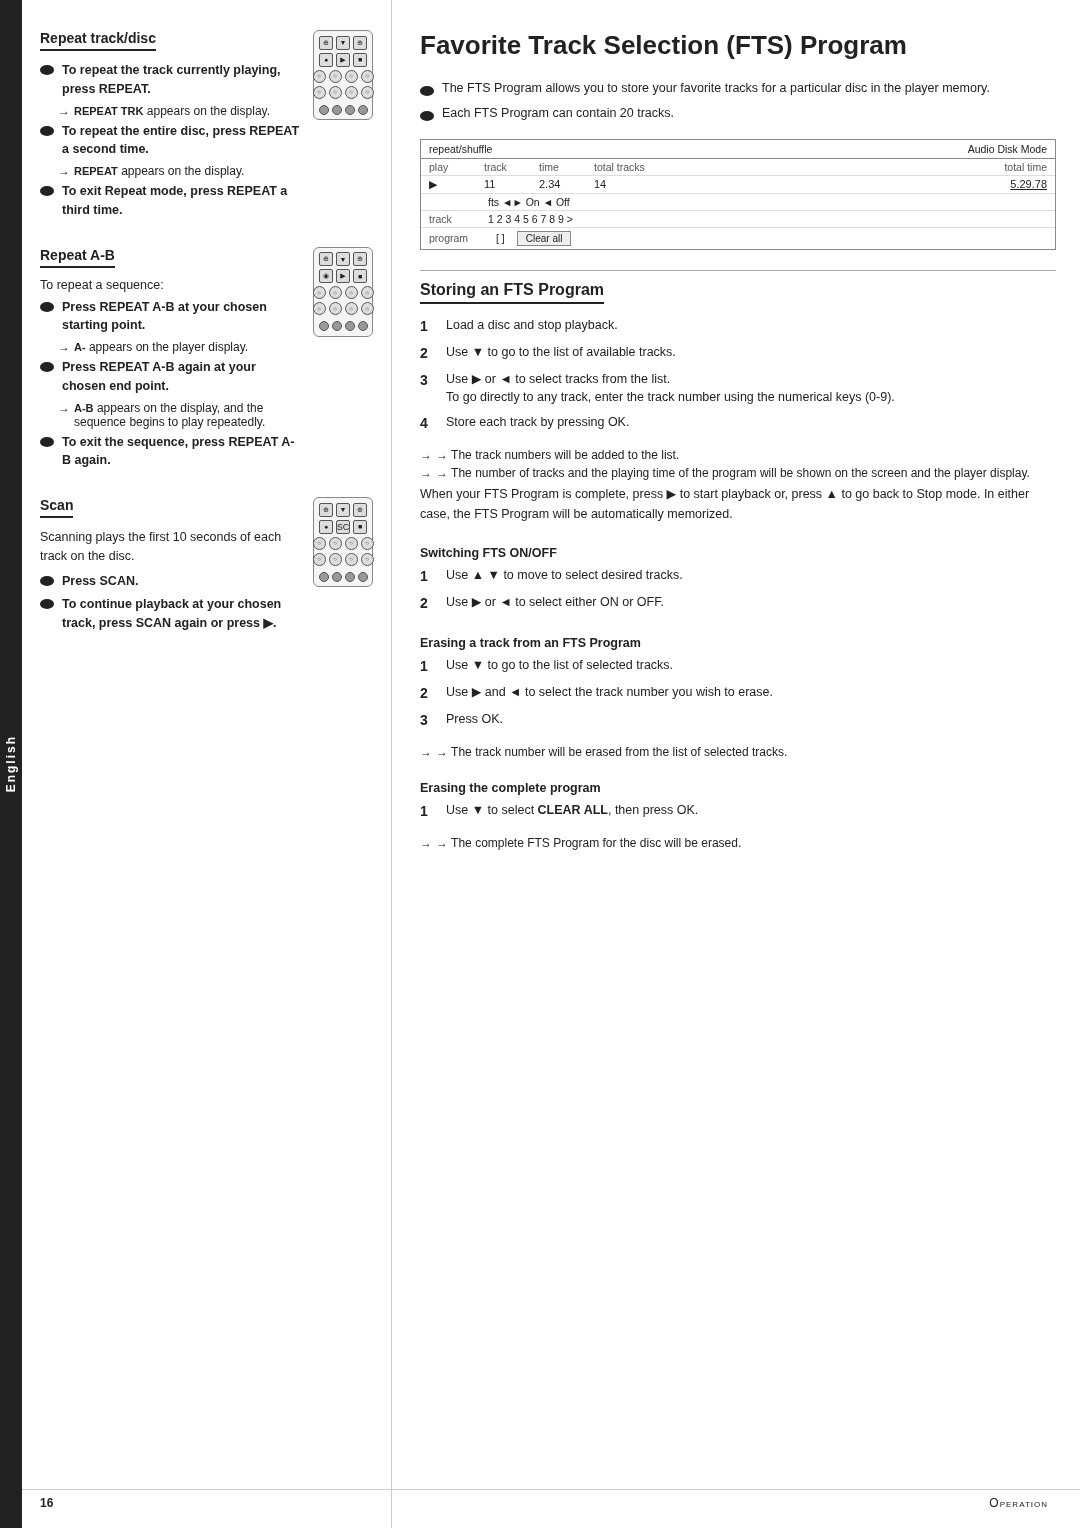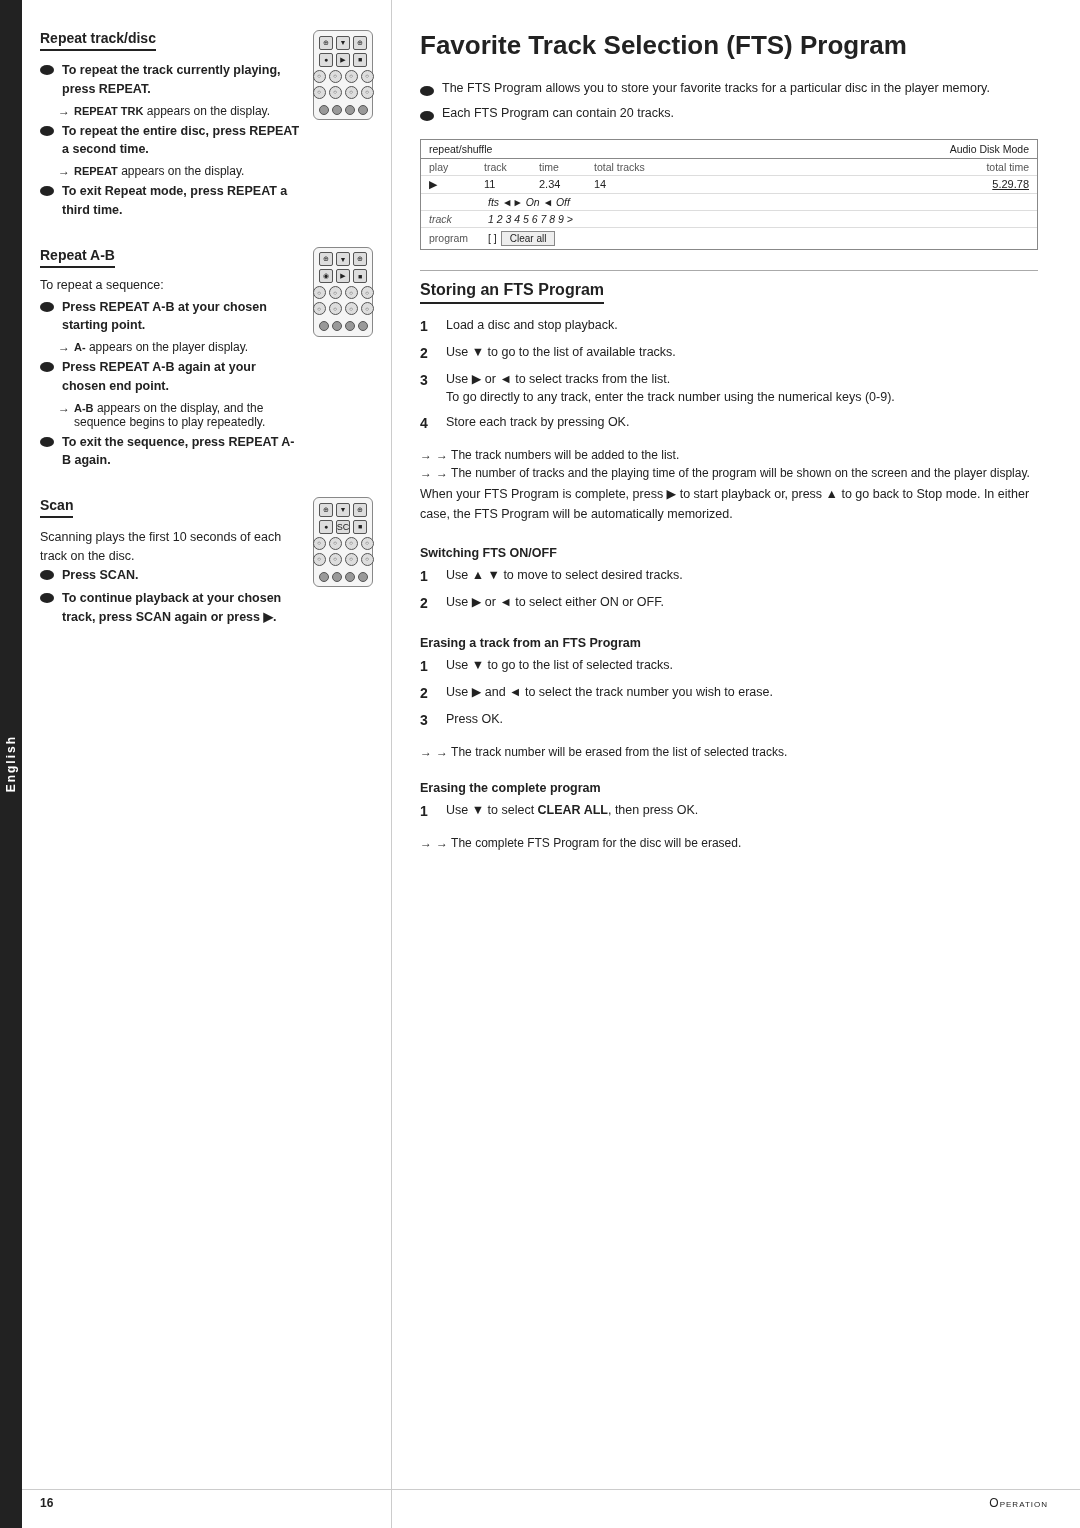--- a/index.html
+++ b/index.html
@@ -44,21 +44,21 @@
     
     .left-col {
       width: 370px;
       padding: 30px 18px 30px 18px;
       border-right: 1px solid #ccc;
     }
 
     
     .right-col {
       flex: 1;
-      padding: 30px 42px 30px 28px;
+      padding: 30px 24px 30px 28px;
     }
 
     
     .section-title {
       font-size: 14px;
       font-weight: bold;
       border-bottom: 2px solid #222;
       padding-bottom: 3px;
       margin-bottom: 10px;
       display: inline-block;
@@ -266,27 +266,26 @@
     }
     .sc { font-variant: small-caps; font-size: 11px; font-weight: bold; }
 
     .fts-track-row {
       display: flex;
       padding: 2px 8px;
       align-items: center;
       gap: 4px;
       font-size: 10.5px;
       border-bottom: 1px solid #ddd;
-      font-style: italic;
     }
     .fts-prog-row {
       display: flex;
       padding: 3px 8px;
       align-items: center;
-      gap: 4px;
+      gap: 12px;
       font-size: 10.5px;
     }
     .fts-prog-row .clear-btn {
       background: #eee;
       border: 1px solid #888;
       padding: 1px 8px;
       font-size: 10px;
       cursor: pointer;
     }
   </style>
@@ -429,21 +428,21 @@
             <div class="remote-btn-small"></div>
           </div>
         </div>
       </div>
     </div>
 
     <div class="section-block">
       <div class="section-with-image">
         <div style="flex:1">
           <div class="section-title">Scan</div>
-          <div style="font-size:12.5px; margin-bottom:0; line-height:1.5;">Scanning plays the first 10 seconds of each track on the disc.</div>
+          <div style="font-size:12.5px; margin-bottom:6px; line-height:1.5;">Scanning plays the first 10 seconds of each track on the disc.</div>
           <ul class="bullet-list">
             <li>
               <span class="bullet-dot"></span>
               <span class="bullet-text">Press SCAN.</span>
             </li>
             <li>
               <span class="bullet-dot"></span>
               <span class="bullet-text">To continue playback at your chosen track, press SCAN again or press ▶.</span>
             </li>
           </ul>

